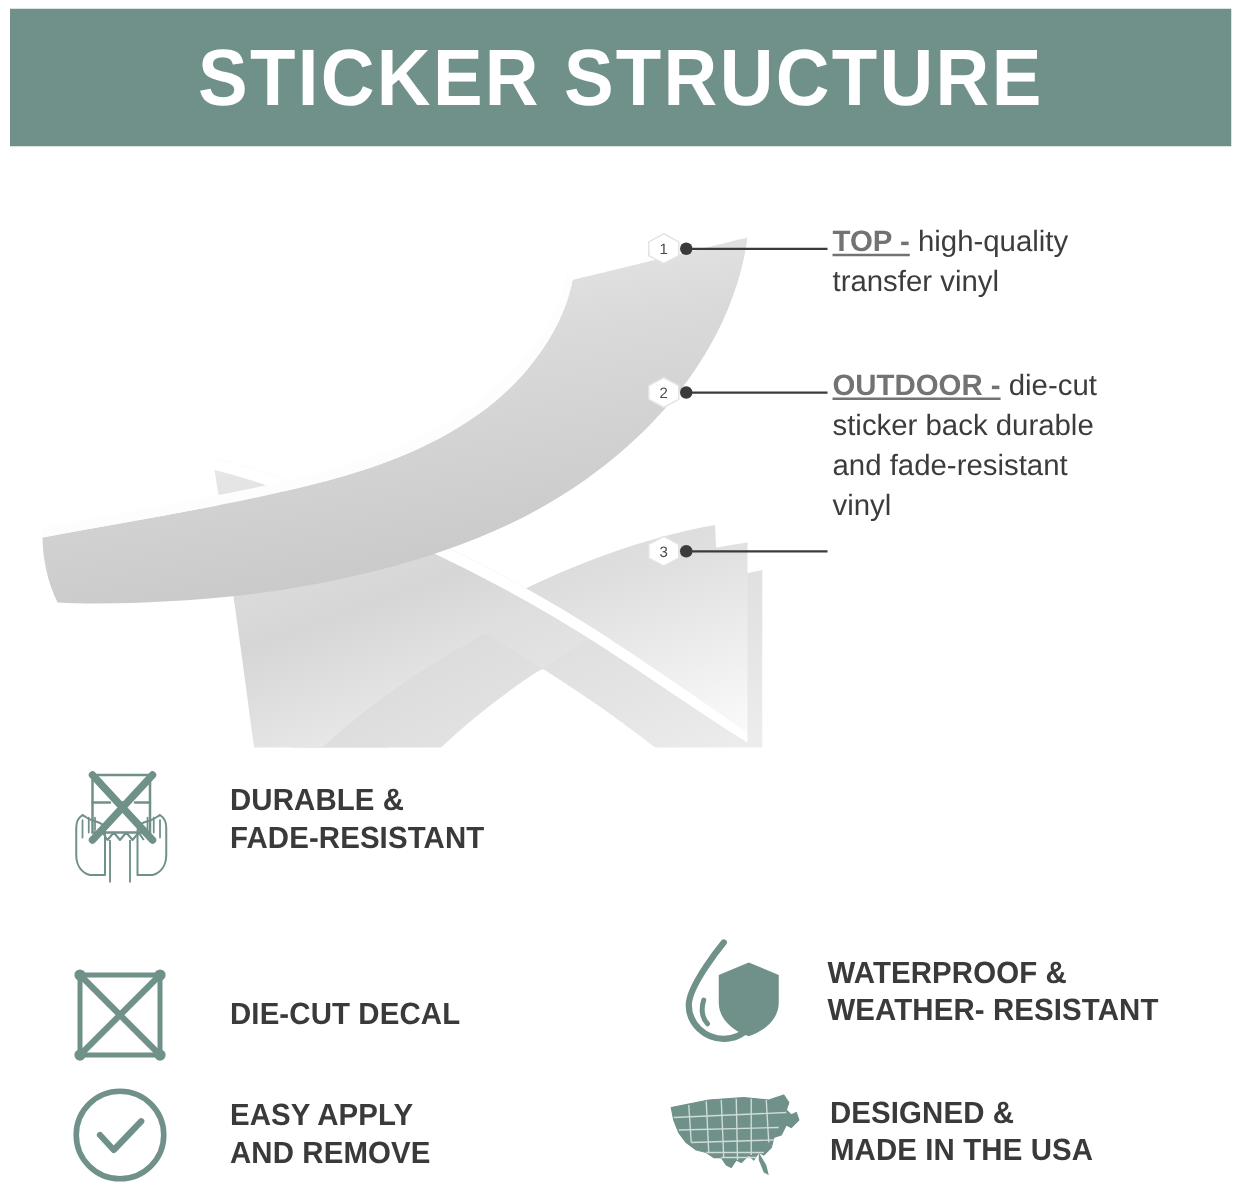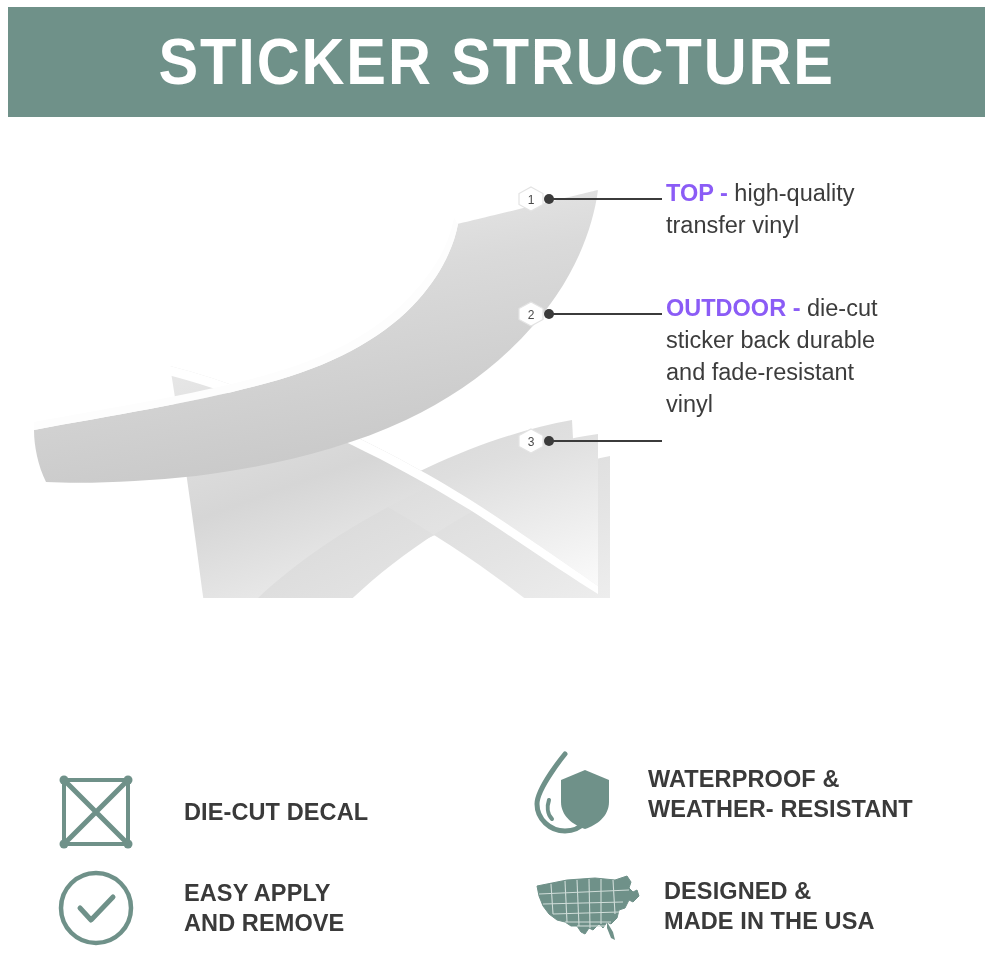--- a/index.html
+++ b/index.html
@@ -70,21 +70,22 @@
 
   .callout-text {
     font-family: "Liberation Sans", sans-serif;
     font-size: 23.5px;
     line-height: 1.36;
     color: #3c3c3c;
     max-width: 330px;
   }
   .callout-text .lead {
     font-weight: bold;
-    color: #8b5cf6;
+    color: #737373;
+    text-decoration: underline;
   }
 
   #callout-1 { left: 518px; top: 178px; }
   #callout-2 { left: 518px; top: 293px; }
   #callout-3 { left: 518px; top: 420px; }
 
   #callout-1 .callout-marker { width: 148px; }
   #callout-2 .callout-marker { width: 148px; }
   #callout-3 .callout-marker { width: 148px; }
 
@@ -121,21 +122,21 @@
     white-space: pre-line;
     transform: scaleX(0.96);
     transform-origin: left center;
   }
 
   
   #feat-0 { left: 44px;  top: 2px;   }
   #feat-1 { left: 44px;  top: 158px; align-items: center; }
   #feat-2 { left: 44px;  top: 254px; }
   #feat-3 { left: 530px; top: 2px;   }
-  #feat-4 { left: 516px; top: 140px; }
+  #feat-4 { left: 530px; top: 140px; }
   #feat-5 { left: 530px; top: 252px; }
 
   #feat-0 .feature-label,
   #feat-3 .feature-label { margin-left: 36px; }
   #feat-1 .feature-label { margin-left: 36px; }
   #feat-2 .feature-label { margin-left: 36px; }
   #feat-4 .feature-label { margin-left: 22px; }
   #feat-5 .feature-label { margin-left: 16px; }
 
   #feat-5 .feature-icon { width: 118px; }
@@ -431,20 +432,46 @@
         <polygon points="13,1 25,7.5 25,18.5 13,25 1,18.5 1,7.5" fill="#ffffff" stroke="#e3e3e3" stroke-width="1.2"></polygon>
         <text x="13" y="17.5" text-anchor="middle" font-family="Liberation Sans, sans-serif" font-size="12" fill="#4a4a4a">3</text>
         <circle cx="31" cy="13" r="5" fill="#3b3b3b"></circle>
         <line x1="31" y1="13" x2="144" y2="13" stroke="#3b3b3b" stroke-width="1.8"></line>
       </svg>
     </div>
   </div>
 
   <div class="features">
 
+    <div class="feature" id="feat-0">
+      <div class="feature-icon">
+        <svg width="104" height="104" viewBox="0 0 104 104" xmlns="http://www.w3.org/2000/svg">
+
+          <path d="M30 16 H76 V62 H30 Z" fill="none" stroke="#6f9189" stroke-width="2"></path>
+
+          <path d="M30 38 H44 M48 38 H60 M64 38 H76" stroke="#6f9189" stroke-width="2" stroke-linecap="round"></path>
+
+          <path d="M38 62 l4 6 l5 -6 l5 6 l5 -6 l5 6 l5 -6 l4 6" fill="none" stroke="#6f9189" stroke-width="1.6" stroke-linejoin="round"></path>
+
+          <path d="M22 48 c-3 2 -5 6 -5 10 v22 c0 8 4 14 11 16 h12 V62
+                   c0 -4 -2 -7 -5 -8 l-6 -2 c-3 -1 -5 -3 -7 -4 Z" fill="none" stroke="#6f9189" stroke-width="1.6" stroke-linejoin="round"></path>
+          <path d="M22 52 v14 M27 50 v12 M32 50 v10" stroke="#6f9189" stroke-width="1.4" stroke-linecap="round"></path>
+
+          <path d="M84 48 c3 2 5 6 5 10 v22 c0 8 -4 14 -11 16 H66 V62
+                   c0 -4 2 -7 5 -8 l6 -2 c3 -1 5 -3 7 -4 Z" fill="none" stroke="#6f9189" stroke-width="1.6" stroke-linejoin="round"></path>
+          <path d="M84 52 v14 M79 50 v12 M74 50 v10" stroke="#6f9189" stroke-width="1.4" stroke-linecap="round"></path>
+
+          <path d="M44 68 c0 12 0 22 0 34 M60 68 c0 12 0 22 0 34" fill="none" stroke="#6f9189" stroke-width="1.5"></path>
+
+          <path d="M30 16 L78 68 M78 16 L30 68" stroke="#6f9189" stroke-width="6" stroke-linecap="round"></path>
+        </svg>
+      </div>
+      <div class="feature-label">DURABLE &amp;
+FADE-RESISTANT</div>
+    </div>
 
     <div class="feature" id="feat-1">
       <div class="feature-icon">
         <svg width="80" height="80" viewBox="0 0 80 80" xmlns="http://www.w3.org/2000/svg">
           <rect x="8" y="8" width="64" height="64" fill="none" stroke="#6f9189" stroke-width="4"></rect>
           <path d="M8 8 L72 72 M72 8 L8 72" stroke="#6f9189" stroke-width="5" stroke-linecap="round"></path>
           <circle cx="8" cy="8" r="4.5" fill="#6f9189"></circle>
           <circle cx="72" cy="8" r="4.5" fill="#6f9189"></circle>
           <circle cx="8" cy="72" r="4.5" fill="#6f9189"></circle>
           <circle cx="72" cy="72" r="4.5" fill="#6f9189"></circle>

